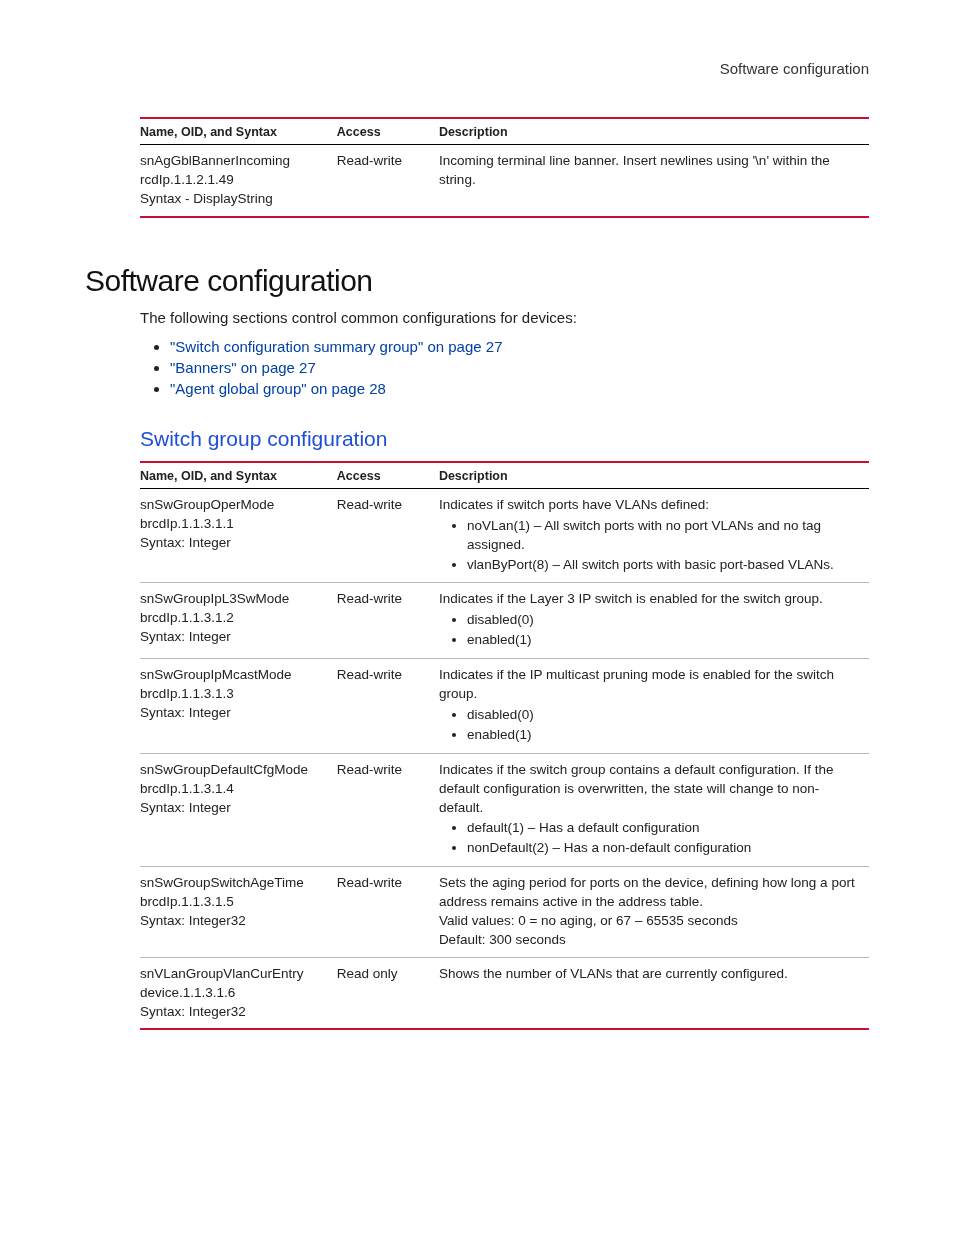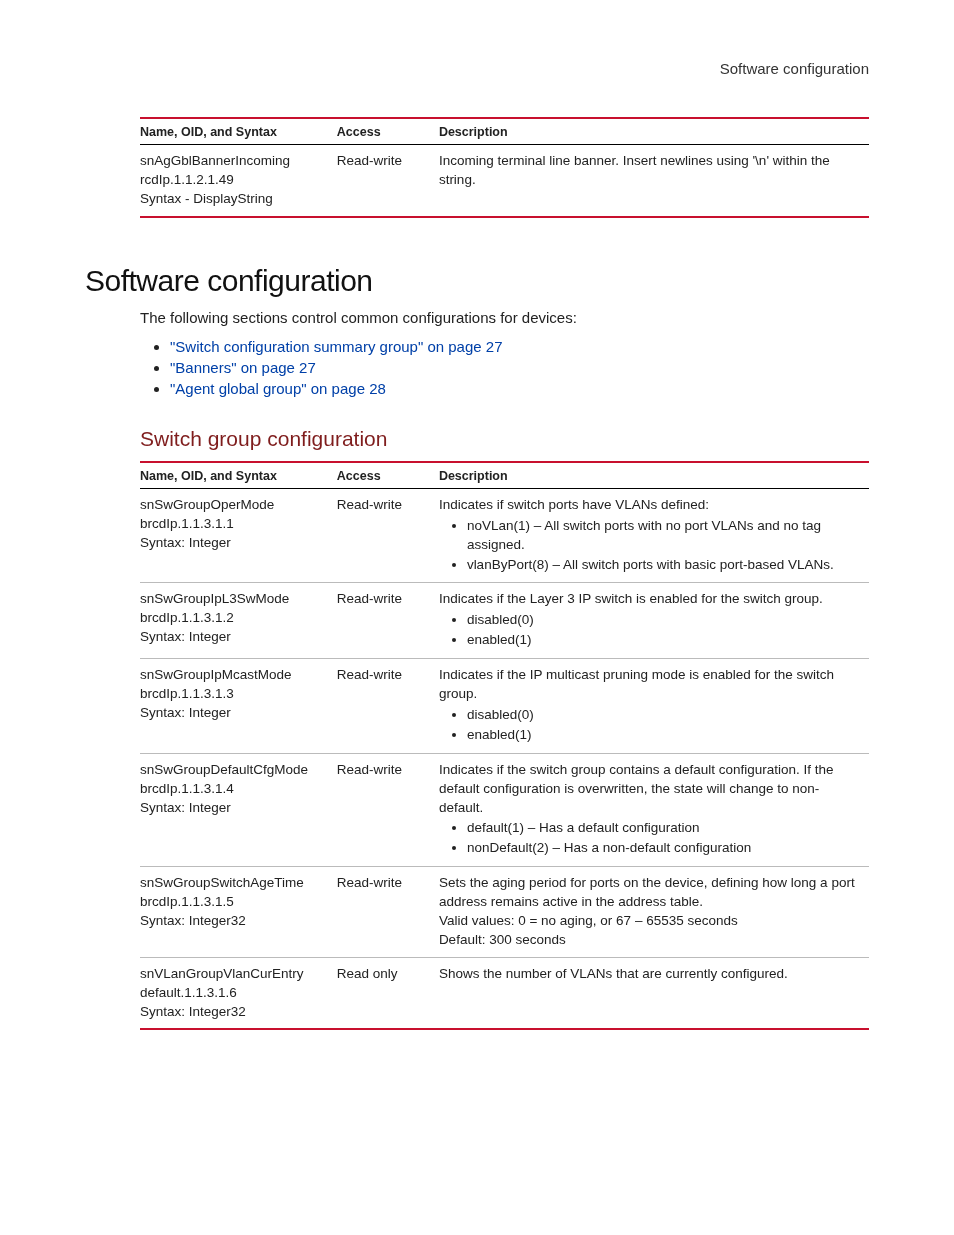--- a/index.html
+++ b/index.html
@@ -53,21 +53,21 @@
     font-size: 30px;
     margin: 46px 0 10px 0;
     color: #111;
     letter-spacing: -0.5px;
   }
   h2.subsection {
     font-family: Arial, Helvetica, sans-serif;
     font-weight: normal;
     font-size: 21px;
     margin: 30px 0 10px 0;
-    color: #7f1d1d;
+    color: #1d4ed8;
   }
   p.body {
     font-size: 15px;
     line-height: 1.35;
     margin: 10px 0;
   }
   a.xref {
     color: #0040a8;
     text-decoration: none;
   }
@@ -220,21 +220,21 @@
           <td>Read-write</td>
           <td>
             <div>Sets the aging period for ports on the device, defining how long a port address remains active in the address table.</div>
             <div>Valid values: 0 = no aging, or 67 – 65535 seconds</div>
             <div>Default: 300 seconds</div>
           </td>
         </tr>
         <tr>
           <td>
             <span class="nos-line">snVLanGroupVlanCurEntry</span>
-            <span class="nos-line">default.1.1.3.1.6</span>
+            <span class="nos-line">device.1.1.3.1.6</span>
             <span class="nos-line">Syntax: Integer32</span>
           </td>
           <td>Read only</td>
           <td>
             <div>Shows the number of VLANs that are currently configured.</div>
           </td>
         </tr>
       </tbody>
   </table>
 </div>

